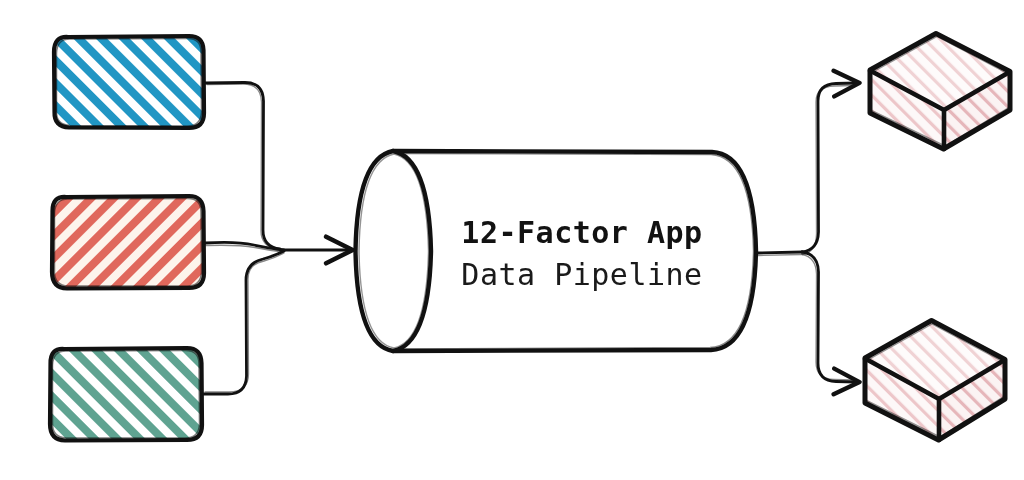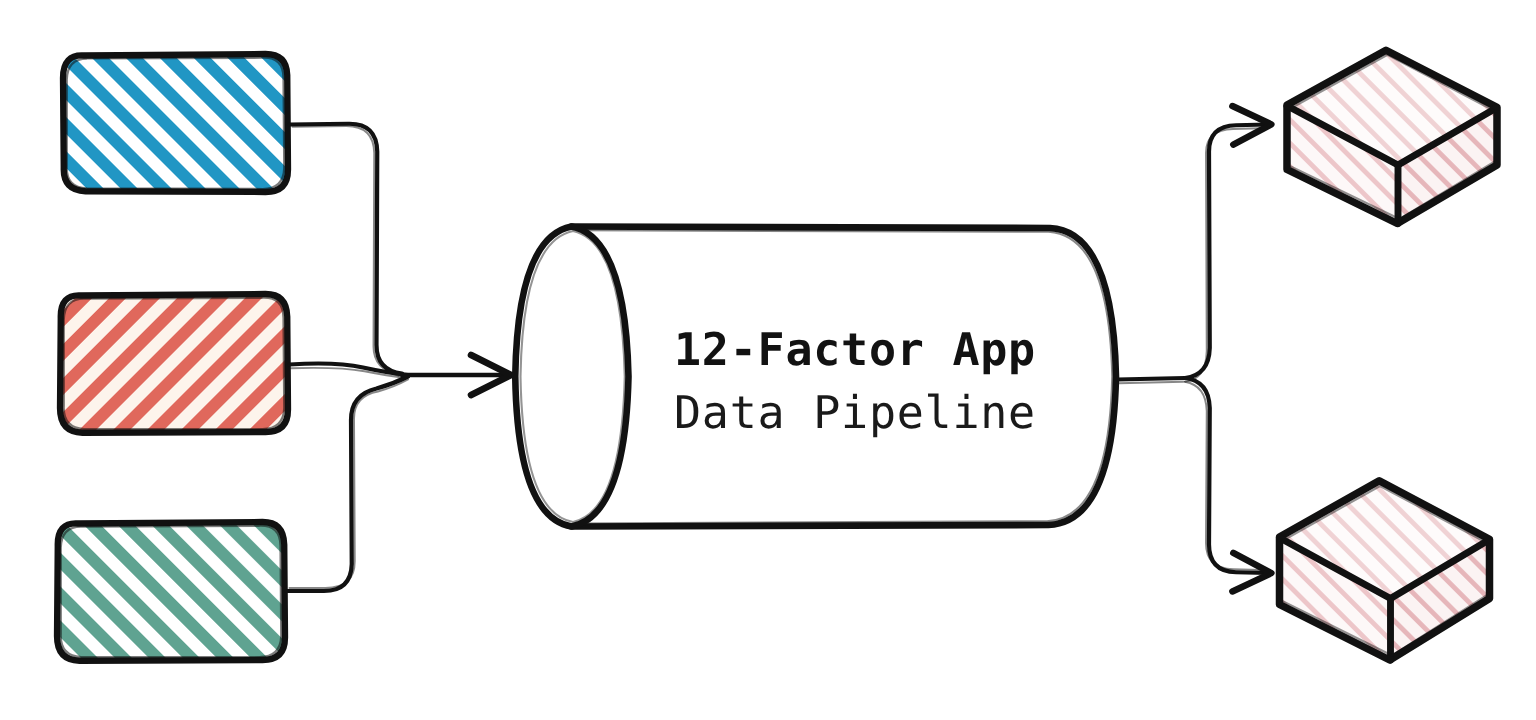--- a/index.html
+++ b/index.html
@@ -6,21 +6,21 @@
   html,body{margin:0;padding:0;}
   body{
     width:1024px;height:480px;
     background:#ffffff;
     font-family:"DejaVu Sans Mono", monospace;
     overflow:hidden;
     position:relative;
   }
   #stage{
     position:absolute;
-    left:0;top:0;
+    left:12px;top:0;
     width:816px;height:480px;
   }
   svg#diagram{
     display:block;
     width:1024px;height:480px;
   }
   .cyl-title{
     font-family:"DejaVu Sans Mono","Liberation Mono",monospace;
     font-weight:700;
     font-size:30px;

